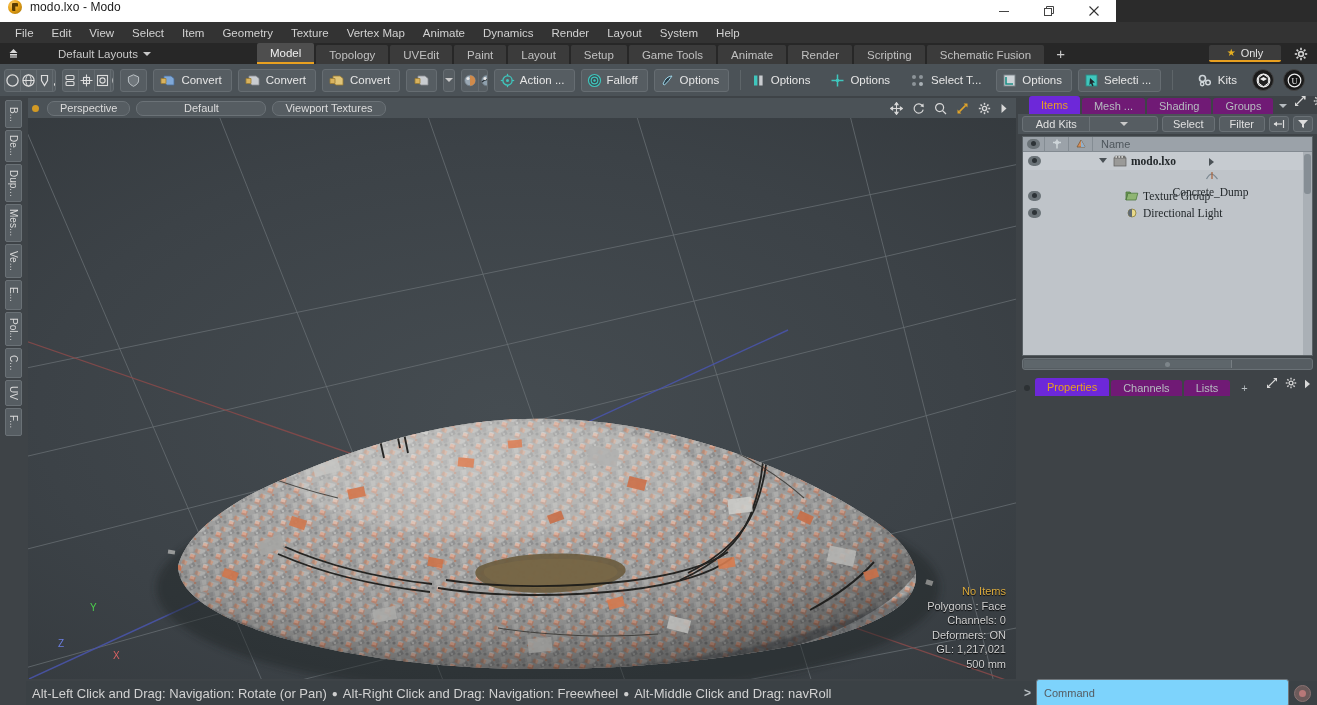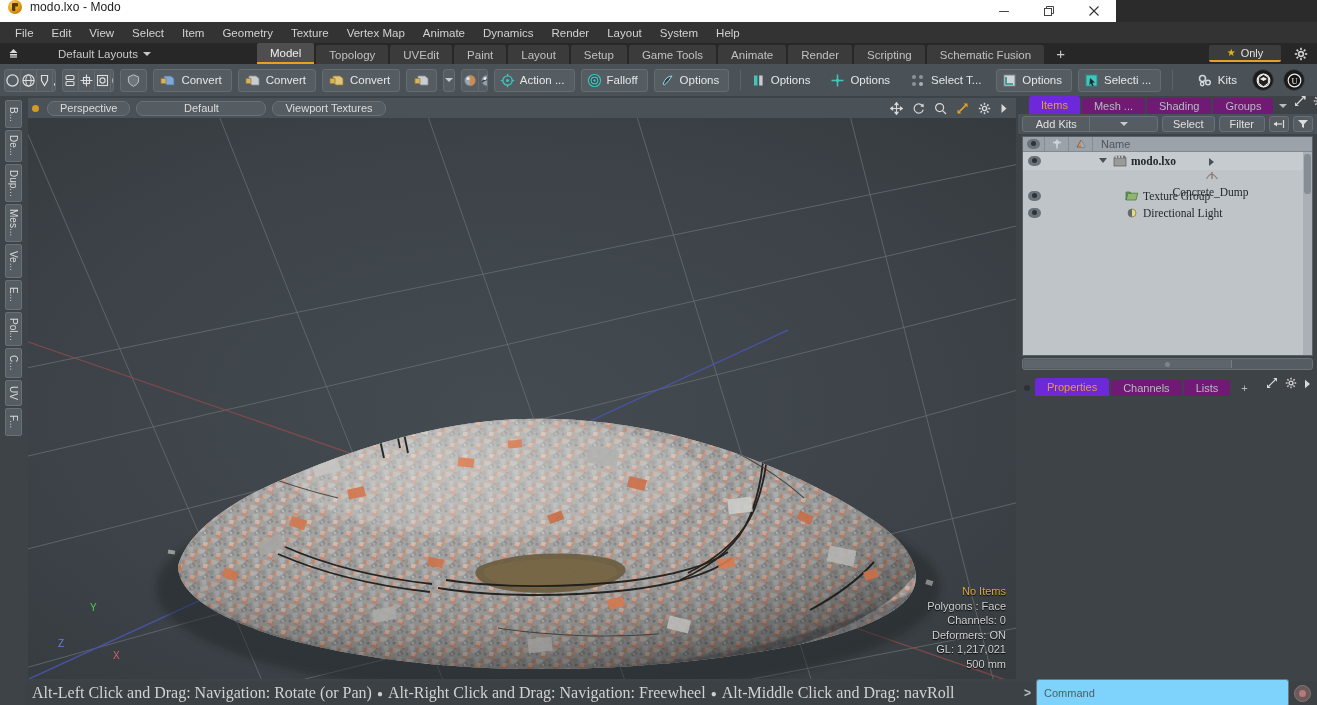--- a/index.html
+++ b/index.html
@@ -162,21 +162,21 @@
     position:absolute; right:10px; bottom:8px; text-align:right;
     font-size:11px; line-height:14.5px; color:#cfcfcf; text-shadow:0 1px 1px #000;
   }
   .hud .first { color:#d9a93c; }
 
   
   .statusbar {
     position:absolute; left:26px; top:681px; width:992px; height:24px;
     background:#3b4145; display:flex; align-items:center; padding-left:6px;
   }
-  .status-text { font-size:16px; color:#d2d2d2; white-space:nowrap;font-family:Liberation Serif, serif; }
+  .status-text { font-size:13px; color:#d2d2d2; white-space:nowrap; }
   .status-dot { color:#cfcfcf; padding:0 5px; font-size:10px;}
 
   
   .rightpanel {
     position:absolute; left:1018px; top:96px; width:299px; height:609px;
     background:#3e4347;
   }
   .panel-tabrow {
     height:18px; display:flex; align-items:flex-end; padding-left:4px;
     background:#3e4347;

